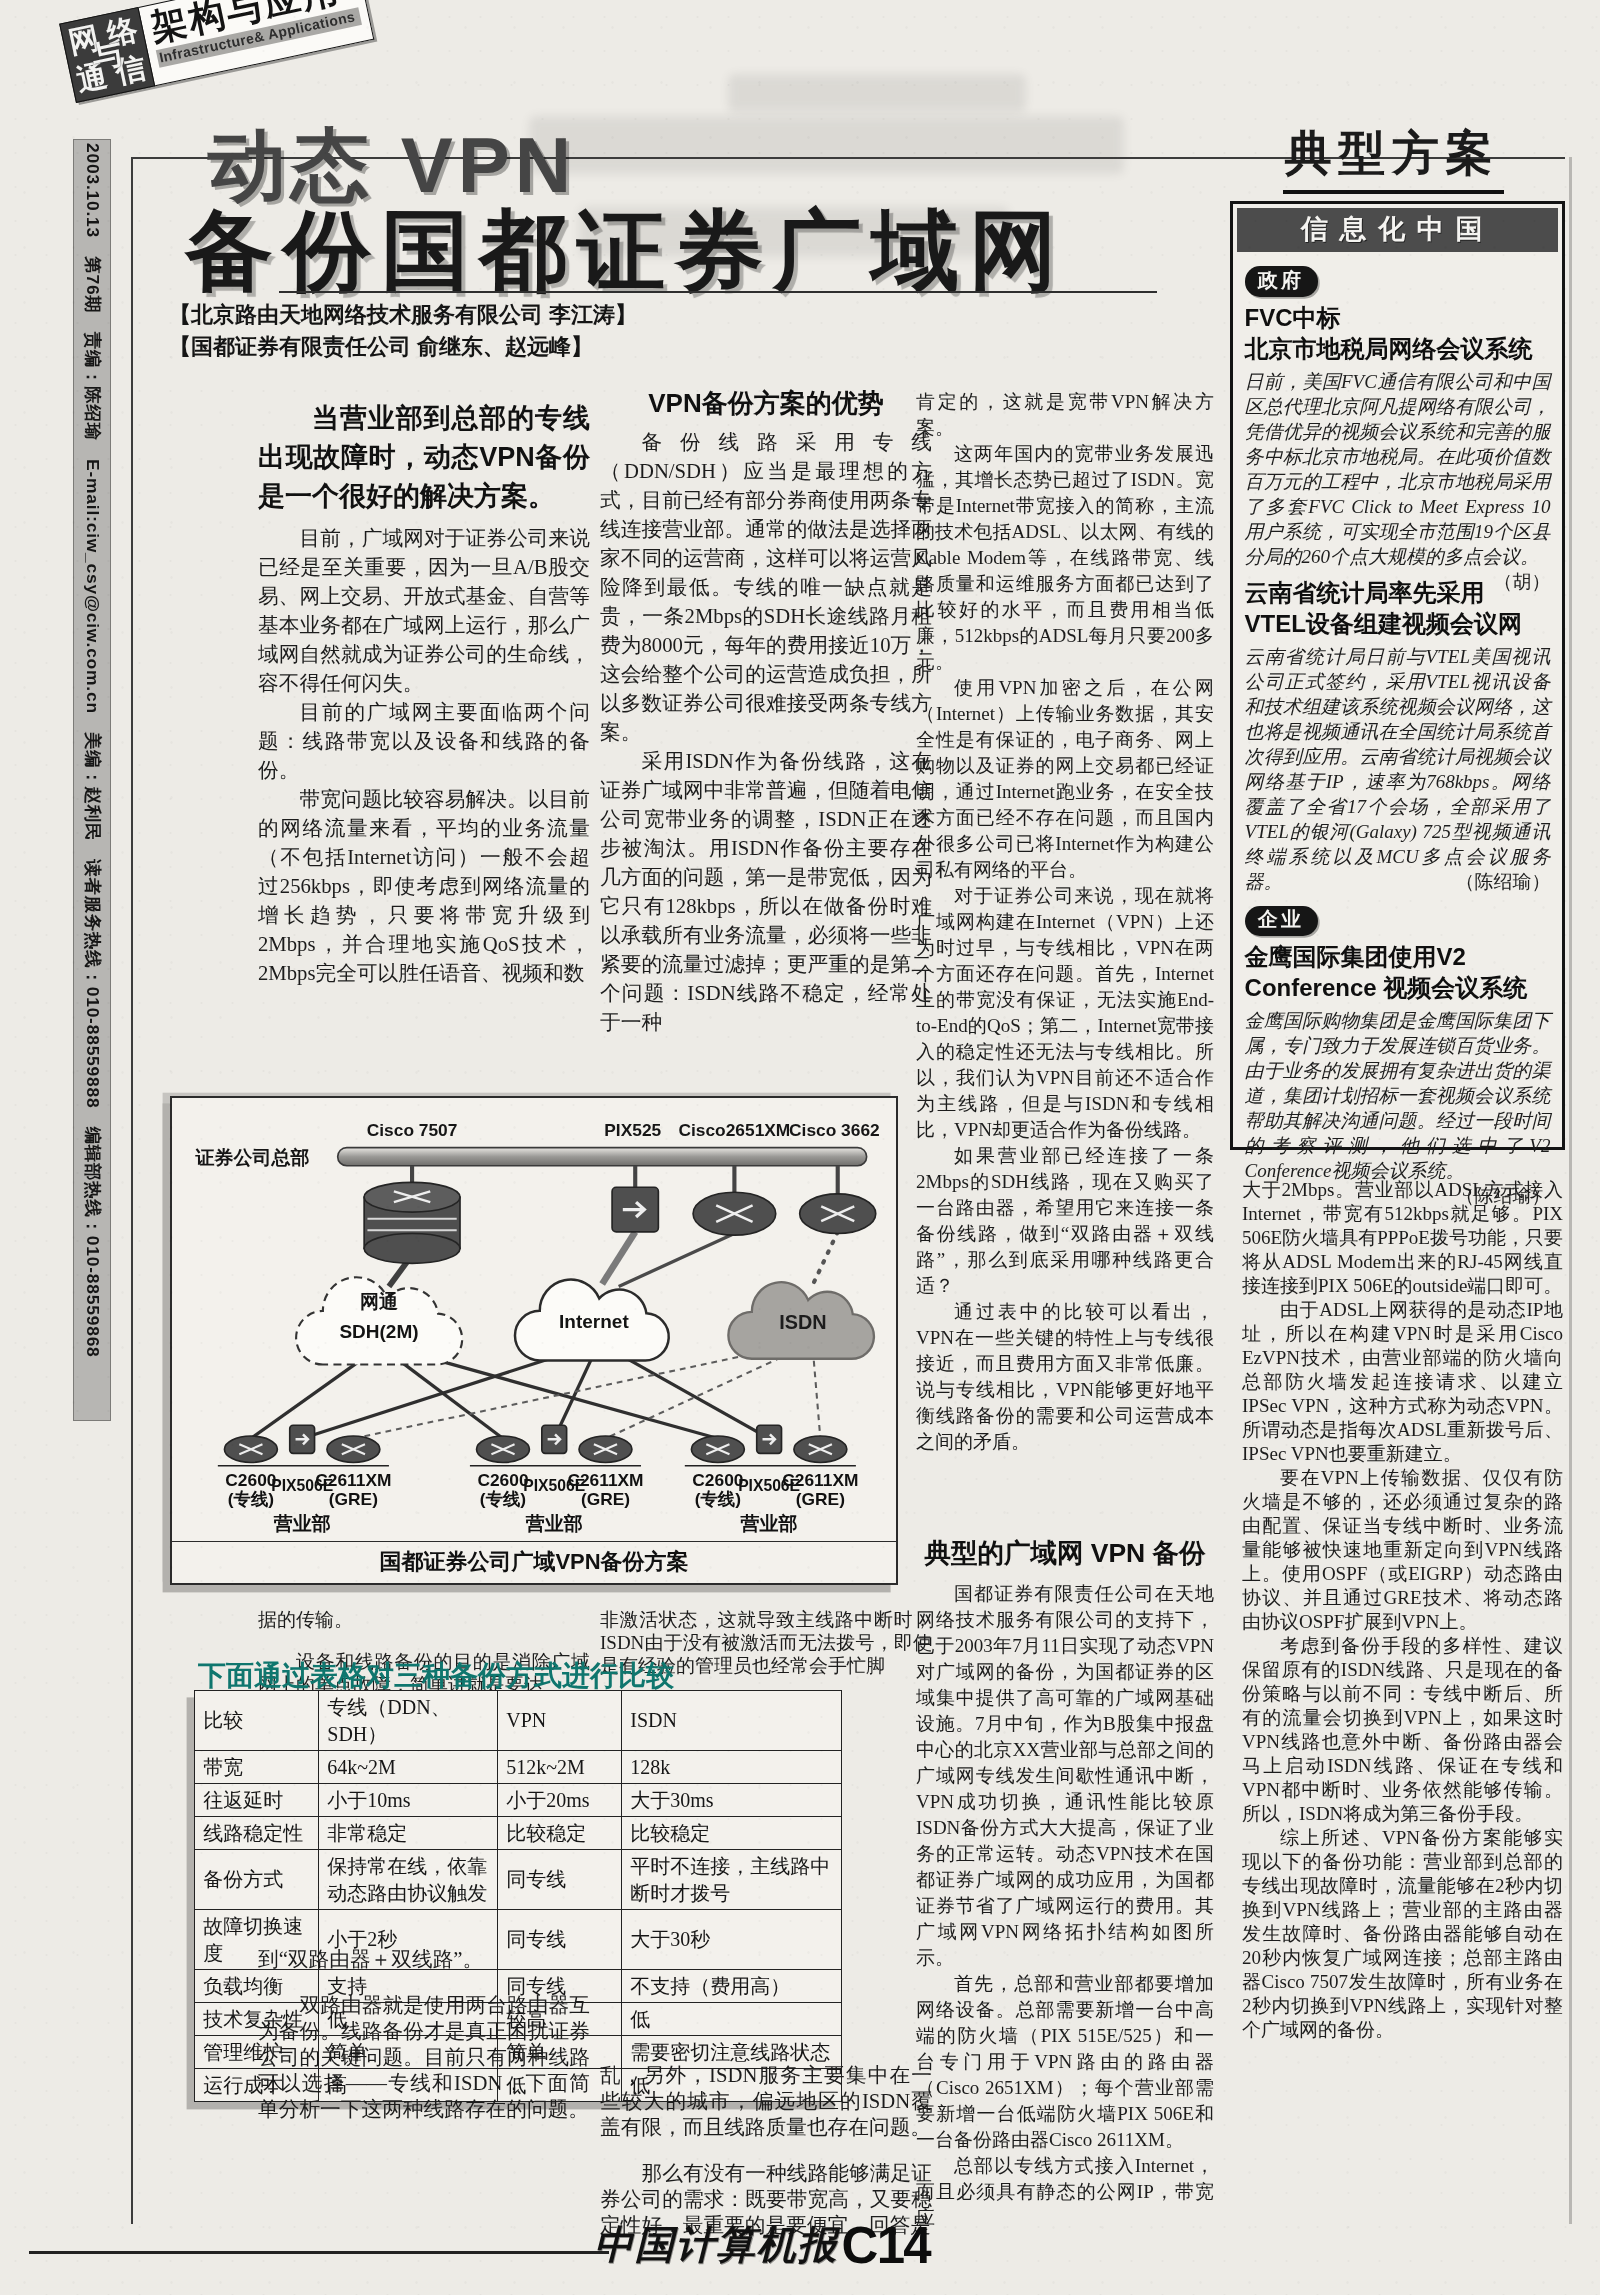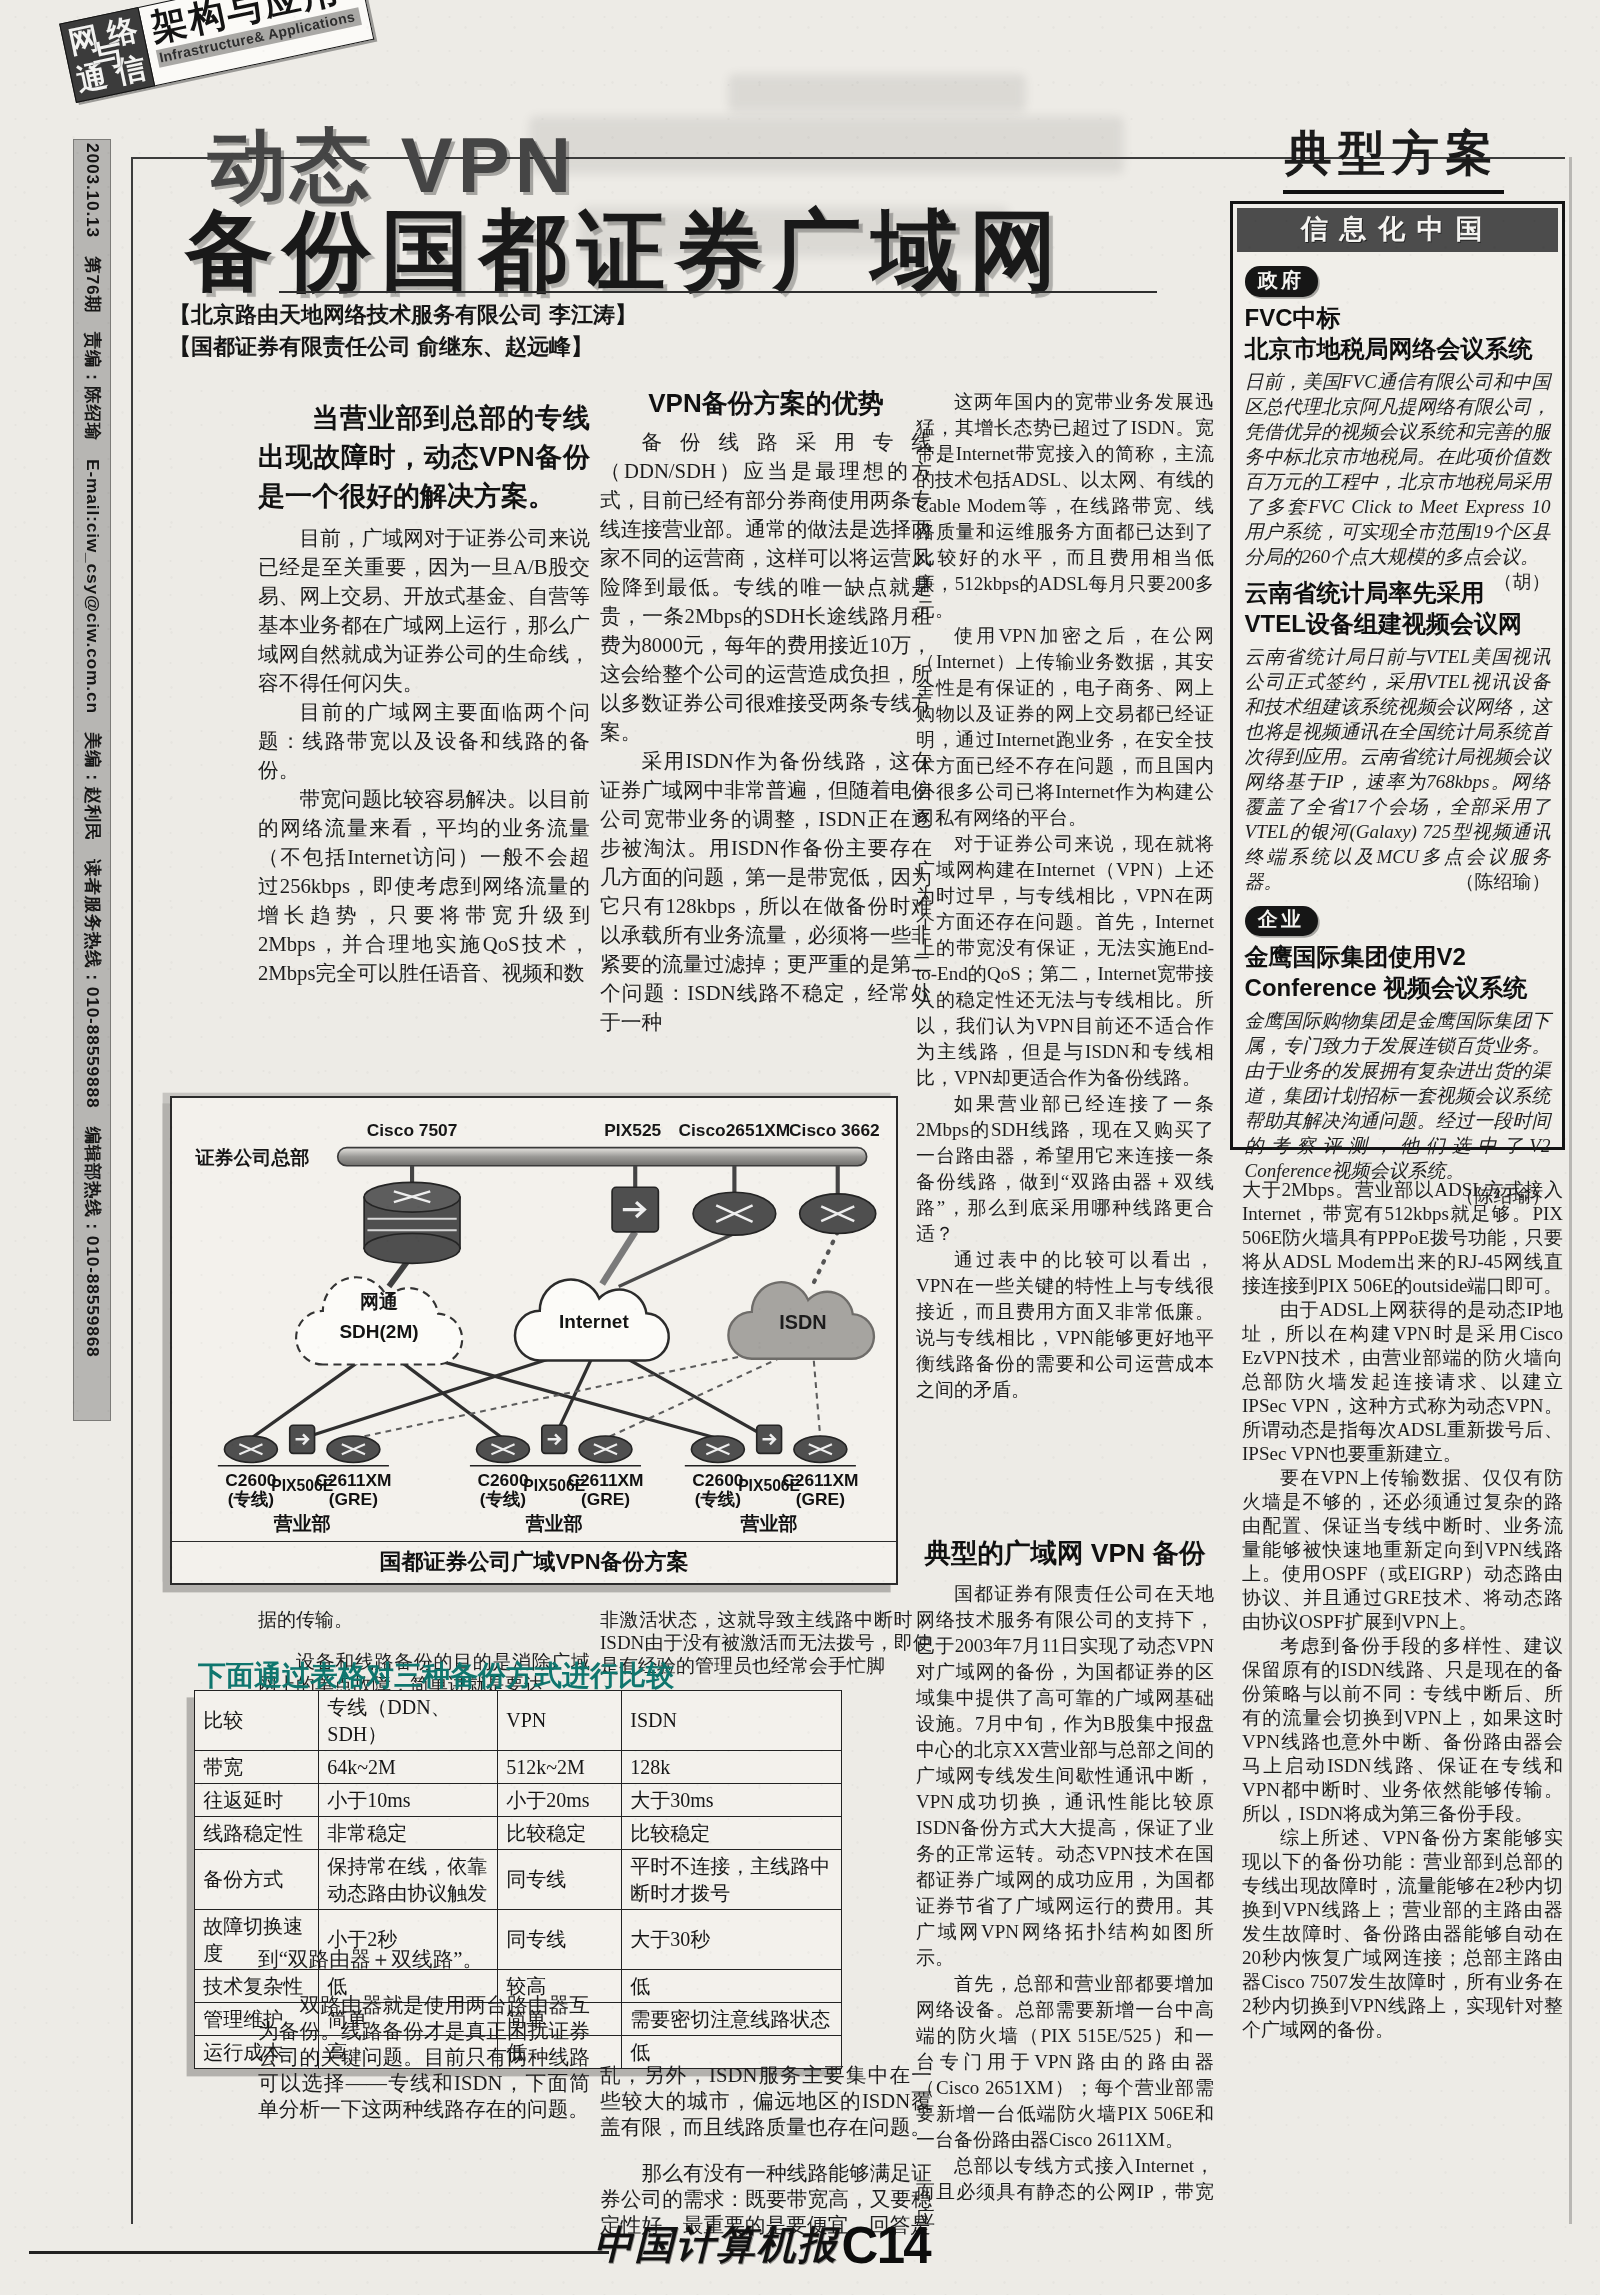--- a/index.html
+++ b/index.html
@@ -161,20 +161,21 @@
     <p class="ind">带宽问题比较容易解决。以目前的网络流量来看，平均的业务流量（不包括Internet访问）一般不会超过256kbps，即使考虑到网络流量的增长趋势，只要将带宽升级到2Mbps，并合理地实施QoS技术，2Mbps完全可以胜任语音、视频和数</p>
   </div>
 
   <div class="bodycol c2">
     <h3 class="colhead">VPN备份方案的优势</h3>
     <p class="ind">备份线路采用专线（DDN/SDH）应当是最理想的方式，目前已经有部分券商使用两条专线连接营业部。通常的做法是选择两家不同的运营商，这样可以将运营风险降到最低。专线的唯一缺点就是贵，一条2Mbps的SDH长途线路月租费为8000元，每年的费用接近10万，这会给整个公司的运营造成负担，所以多数证券公司很难接受两条专线方案。</p>
     <p class="ind">采用ISDN作为备份线路，这在证券广域网中非常普遍，但随着电信公司宽带业务的调整，ISDN正在逐步被淘汰。用ISDN作备份主要存在几方面的问题，第一是带宽低，因为它只有128kbps，所以在做备份时难以承载所有业务流量，必须将一些非紧要的流量过滤掉；更严重的是第二个问题：ISDN线路不稳定，经常处于一种</p>
   </div>
 
   <div class="bodycol c3">
+    <p>肯定的，这就是宽带VPN解决方案。</p>
     <p class="ind">这两年国内的宽带业务发展迅猛，其增长态势已超过了ISDN。宽带是Internet带宽接入的简称，主流的技术包括ADSL、以太网、有线的Cable Modem等，在线路带宽、线路质量和运维服务方面都已达到了比较好的水平，而且费用相当低廉，512kbps的ADSL每月只要200多元。</p>
     <p class="ind">使用VPN加密之后，在公网（Internet）上传输业务数据，其安全性是有保证的，电子商务、网上购物以及证券的网上交易都已经证明，通过Internet跑业务，在安全技术方面已经不存在问题，而且国内外很多公司已将Internet作为构建公司私有网络的平台。</p>
     <p class="ind">对于证券公司来说，现在就将广域网构建在Internet（VPN）上还为时过早，与专线相比，VPN在两个方面还存在问题。首先，Internet上的带宽没有保证，无法实施End-to-End的QoS；第二，Internet宽带接入的稳定性还无法与专线相比。所以，我们认为VPN目前还不适合作为主线路，但是与ISDN和专线相比，VPN却更适合作为备份线路。</p>
     <p class="ind">如果营业部已经连接了一条2Mbps的SDH线路，现在又购买了一台路由器，希望用它来连接一条备份线路，做到“双路由器＋双线路”，那么到底采用哪种线路更合适？</p>
     <p class="ind">通过表中的比较可以看出，VPN在一些关键的特性上与专线很接近，而且费用方面又非常低廉。说与专线相比，VPN能够更好地平衡线路备份的需要和公司运营成本之间的矛盾。</p>
   </div>
   <div class="c3head">典型的广域网 VPN 备份</div>
   <div class="bodycol c3b">
     <p class="ind">国都证券有限责任公司在天地网络技术服务有限公司的支持下，已于2003年7月11日实现了动态VPN对广域网的备份，为国都证券的区域集中提供了高可靠的广域网基础设施。7月中旬，作为B股集中报盘中心的北京XX营业部与总部之间的广域网专线发生间歇性通讯中断，VPN成功切换，通讯性能比较原ISDN备份方式大大提高，保证了业务的正常运转。动态VPN技术在国都证券广域网的成功应用，为国都证券节省了广域网运行的费用。其广域网VPN网络拓扑结构如图所示。</p>
     <p class="ind">首先，总部和营业部都要增加网络设备。总部需要新增一台中高端的防火墙（PIX 515E/525）和一台专门用于VPN路由的路由器（Cisco 2651XM）；每个营业部需要新增一台低端防火墙PIX 506E和一台备份路由器Cisco 2611XM。</p>
@@ -395,20 +396,26 @@
         <td>备份方式</td>
             <td>保持常在线，依靠动态路由协议触发</td>
             <td>同专线</td>
             <td>平时不连接，主线路中断时才拨号</td>
       </tr>
       <tr>
         <td>故障切换速度</td>
             <td>小于2秒</td>
             <td>同专线</td>
             <td>大于30秒</td>
+      </tr>
+      <tr>
+        <td>负载均衡</td>
+            <td>支持</td>
+            <td>同专线</td>
+            <td>不支持（费用高）</td>
       </tr>
       <tr>
         <td>技术复杂性</td>
             <td>低</td>
             <td>较高</td>
             <td>低</td>
       </tr>
       <tr>
         <td>管理维护</td>
             <td>简单</td>

